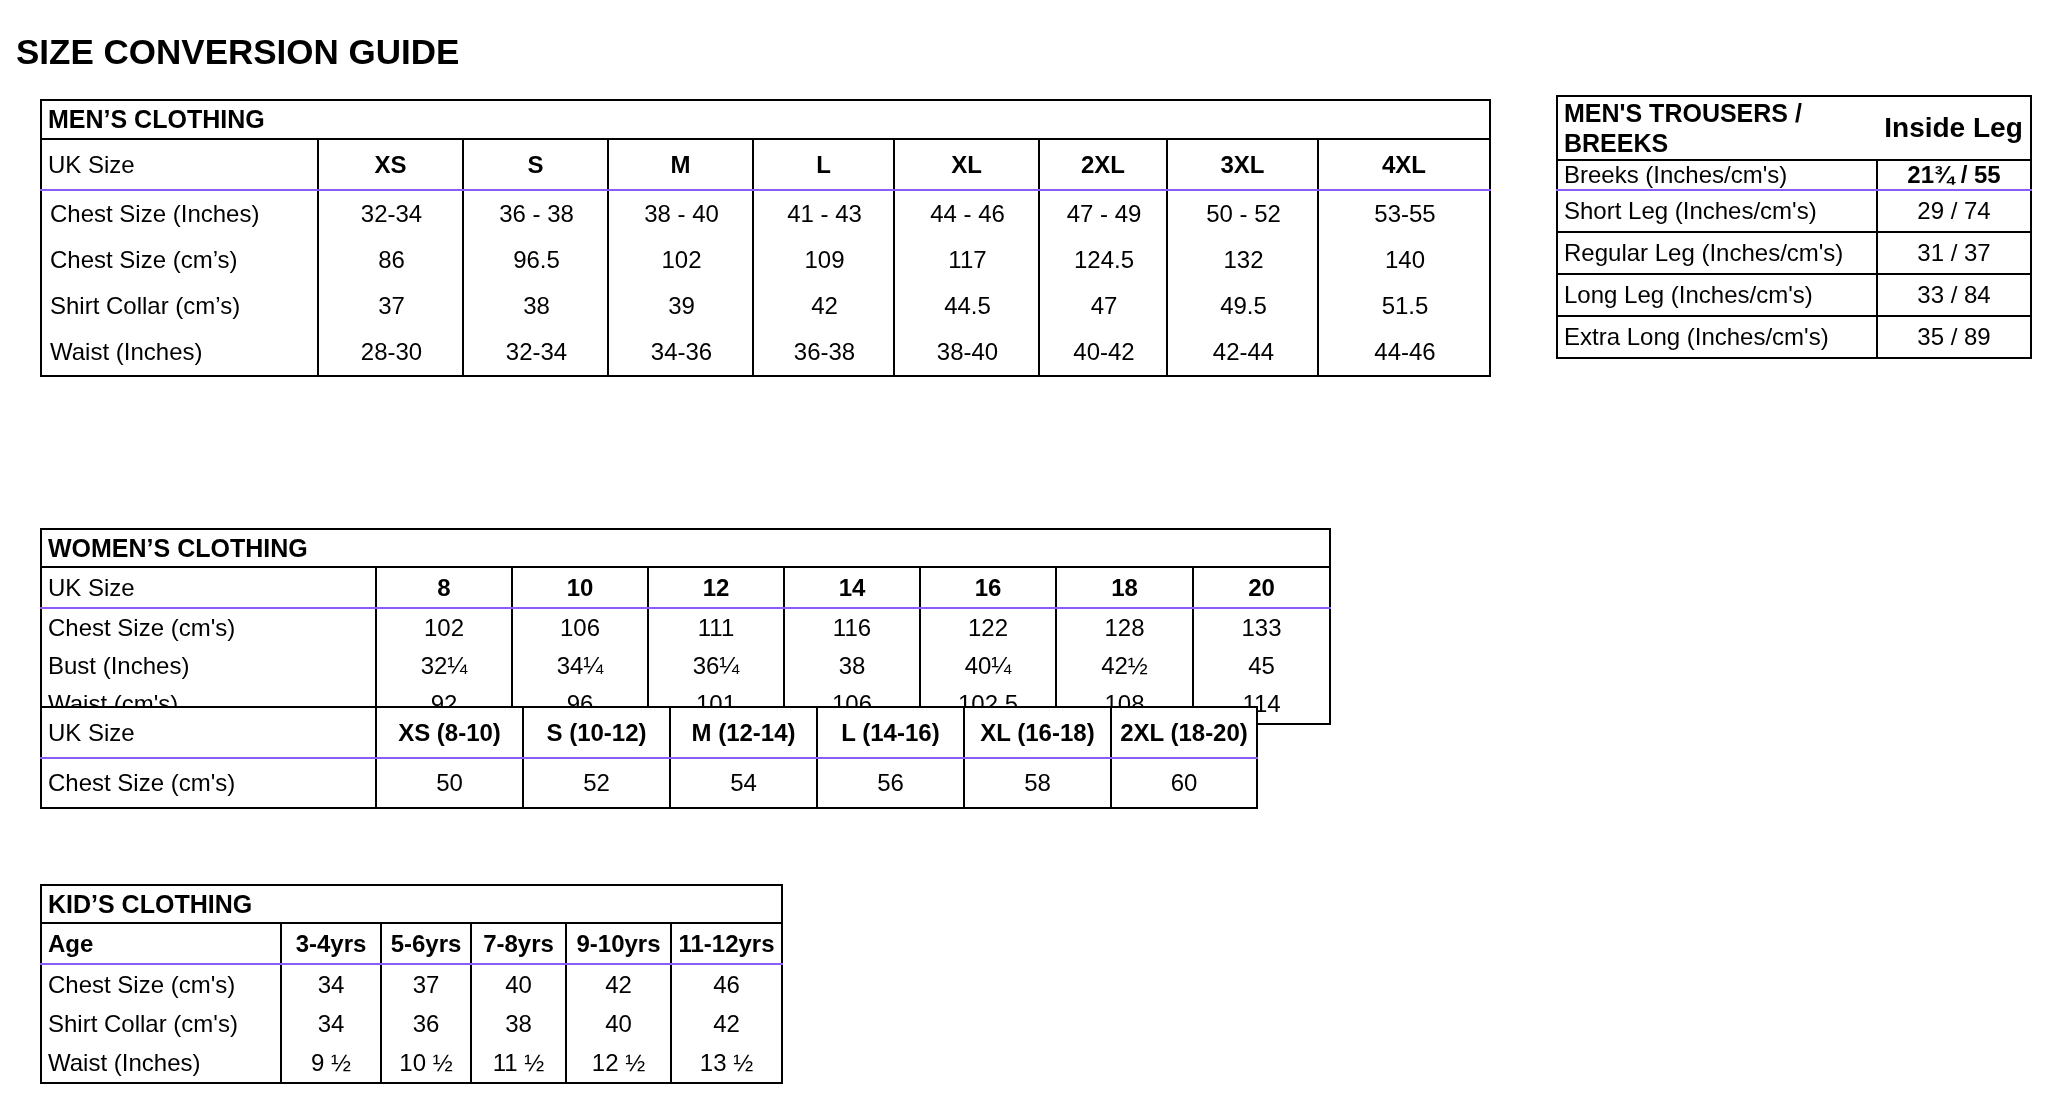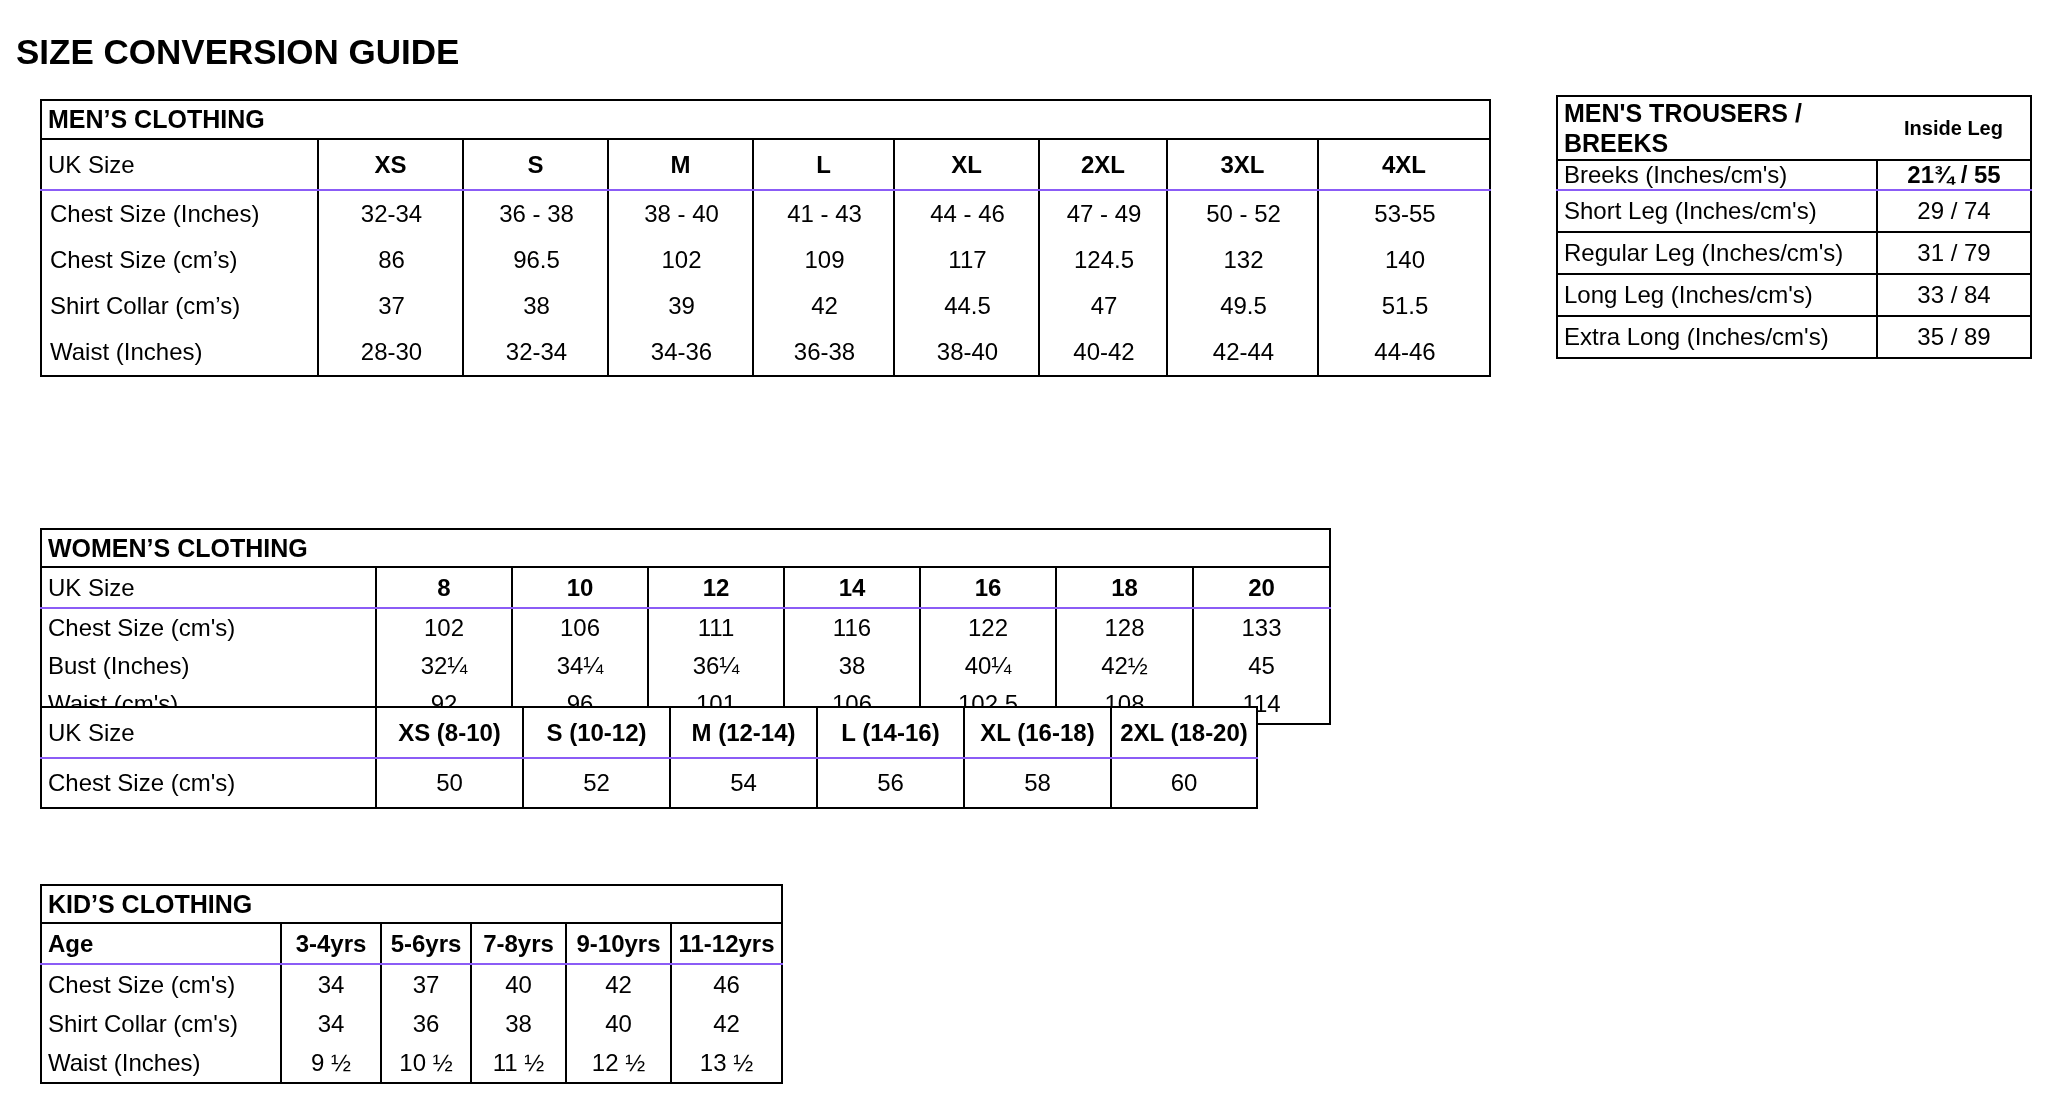--- a/index.html
+++ b/index.html
@@ -30,21 +30,21 @@
   .tbl tr.data-row td{text-align:center;}
   .tbl tr.data-row td:first-child{text-align:left;}
 
   
   .mens tr.title-row td{height:37px;border-radius:10px;}
   .mens tr.size-row td{height:49px;}
   .mens tr.data-row td{height:46px;padding-left:8px;}
 
   .trousers tr.hdr-row td{height:62px;border-bottom:2px solid #000;font-weight:bold;}
   .trousers td.hdr-left{white-space:normal;line-height:1.2;font-size:25px;text-align:left;}
-  .trousers td.hdr-right{text-align:center;font-size:20px;}
+  .trousers td.hdr-right{text-align:center;font-size:28px;}
   .trousers tr.data-row td{height:40px;border-bottom:2px solid #000;}
 
   .womens tr.title-row td{height:36px;}
   .womens tr.size-row td{height:39px;}
   .womens tr.data-row td{height:38px;}
 
   .w2 tr.size-row td{height:49px;}
   .w2 tr.data-row td{height:48px;}
 
   .kids tr.title-row td{height:36px;}
@@ -146,21 +146,21 @@
         <tr class="size-row">
           <td>Breeks (Inches/cm's)</td>
           <td>21¾ / 55</td>
         </tr>
         <tr class="data-row">
           <td>Short Leg (Inches/cm's)</td>
           <td>29 / 74</td>
         </tr>
         <tr class="data-row">
           <td>Regular Leg (Inches/cm's)</td>
-          <td>31 / 79</td>
+          <td>31 / 37</td>
         </tr>
         <tr class="data-row">
           <td>Long Leg (Inches/cm's)</td>
           <td>33 / 84</td>
         </tr>
         <tr class="data-row">
           <td>Extra Long (Inches/cm's)</td>
           <td>35 / 89</td>
         </tr>
       </tbody>

